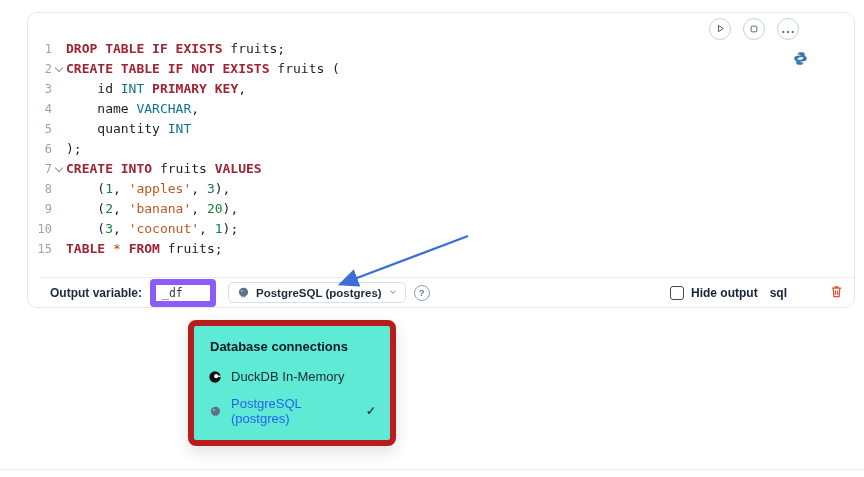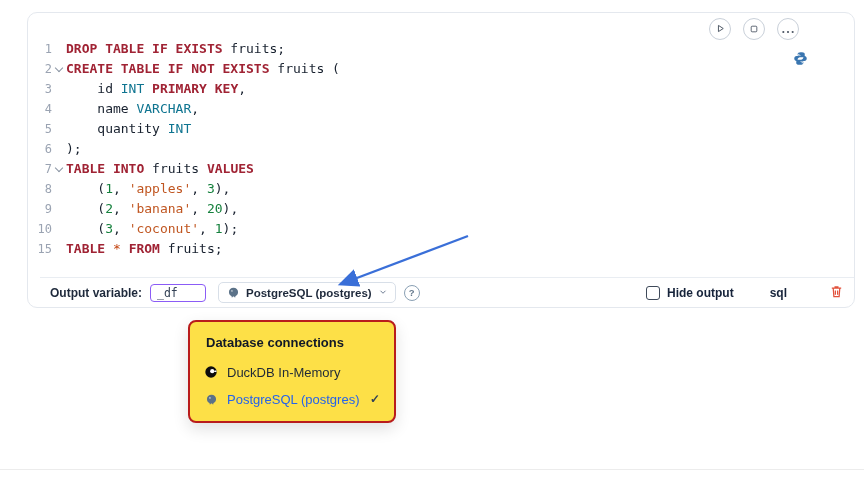--- a/index.html
+++ b/index.html
@@ -31,41 +31,41 @@
   .tok-kw{color:var(--keyword);font-weight:bold;}
   .tok-ty{color:var(--type);}
   .tok-st{color:var(--string);}
   .tok-nu{color:var(--number);}
   .tok-op{color:var(--operator);}
 
   
   .footer{position:absolute;left:12px;right:0;bottom:0;height:30px;border-top:1px solid #e9edf2;
           display:flex;align-items:center;padding:0 10px;box-sizing:border-box;}
   .ov-label{font-size:12px;font-weight:700;color:#1e293b;}
-  .ov-input{width:42px;height:16px;margin-left:8px;border:1px solid #8b5cf6;border-radius:4px;
+  .ov-input{width:42px;height:16px;margin-left:8px;border:6px solid #8b5cf6;border-radius:4px;
             font-family:"DejaVu Sans Mono",monospace;font-size:11.5px;color:#334155;padding:0 6px;}
   .conn-btn{display:flex;align-items:center;gap:6px;margin-left:12px;background:#fff;
             border:1px solid #d8dfe8;border-radius:5px;padding:2px 7px;cursor:pointer;}
   .conn-label{font-size:11.5px;font-weight:600;color:#1e293b;}
   .help{width:14px;height:14px;margin-left:8px;border:1.2px solid #8aa0b4;border-radius:50%;
         color:#64788c;font-size:9.5px;font-weight:700;display:flex;align-items:center;
         justify-content:center;cursor:pointer;}
   .spacer{flex:1;}
   .hide-output{display:flex;align-items:center;gap:7px;cursor:pointer;}
   .checkbox{width:12px;height:12px;border:1.4px solid #3f4a5a;border-radius:3px;background:#fff;}
   .ho-label,.lang{font-size:12px;font-weight:700;color:#16233a;}
-  .lang{margin-left:36px;cursor:pointer;}
+  .lang{margin-left:12px;cursor:pointer;}
   .trash-btn{margin-left:42px;background:none;border:none;padding:0;cursor:pointer;display:flex;}
 
   
-  .menu{position:absolute;left:188px;top:320px;width:208px;background:#fde047;
-        border:2px solid #b91c1c;border-radius:8px;box-shadow:0 6px 16px rgba(0,0,0,.12);
+  .menu{position:absolute;left:188px;top:320px;width:208px;background:#5eead4;
+        border:6px solid #b91c1c;border-radius:8px;box-shadow:0 6px 16px rgba(0,0,0,.12);
         padding:6px 0 8px;box-sizing:border-box;}
   .menu-header{padding:7px 16px 9px;font-size:13px;font-weight:700;color:#111827;}
-  .menu-item{display:flex;align-items:flex-start;gap:9px;padding:6px 14px;font-size:13px;
+  .menu-item{display:flex;align-items:center;gap:9px;padding:6px 14px;font-size:13px;
              color:#1f2937;cursor:pointer;}
   .menu-item.selected .mi-label{color:var(--selected);}
   .mi-icon{width:14px;height:14px;display:flex;align-items:center;justify-content:center;flex:none;}
   .mi-check{margin-left:auto;color:#334155;font-size:12px;font-weight:700;}
 
   .arrow-overlay{position:absolute;left:0;top:0;width:864px;height:477px;pointer-events:none;}
   .bottom-rule{position:absolute;left:0;top:469px;width:864px;height:1px;background:#ececec;}
 </style>
 </head>
 <body>
@@ -136,21 +136,21 @@
           <span class="code-text"><span>    quantity </span><span class="tok-ty">INT</span></span>
         </div>
         <div class="code-line">
           <span class="gutter">6</span>
           <span class="fold"></span>
           <span class="code-text"><span>);</span></span>
         </div>
         <div class="code-line">
           <span class="gutter">7</span>
           <span class="fold has"></span>
-          <span class="code-text"><span class="tok-kw">TABLE INTO</span><span> fruits </span><span class="tok-kw">VALUES</span></span>
+          <span class="code-text"><span class="tok-kw">CREATE INTO</span><span> fruits </span><span class="tok-kw">VALUES</span></span>
         </div>
         <div class="code-line">
           <span class="gutter">8</span>
           <span class="fold"></span>
           <span class="code-text"><span>    (</span><span class="tok-nu">1</span><span>, </span><span class="tok-st">'apples'</span><span>, </span><span class="tok-nu">3</span><span>),</span></span>
         </div>
         <div class="code-line">
           <span class="gutter">9</span>
           <span class="fold"></span>
           <span class="code-text"><span>    (</span><span class="tok-nu">2</span><span>, </span><span class="tok-st">'banana'</span><span>, </span><span class="tok-nu">20</span><span>),</span></span>

